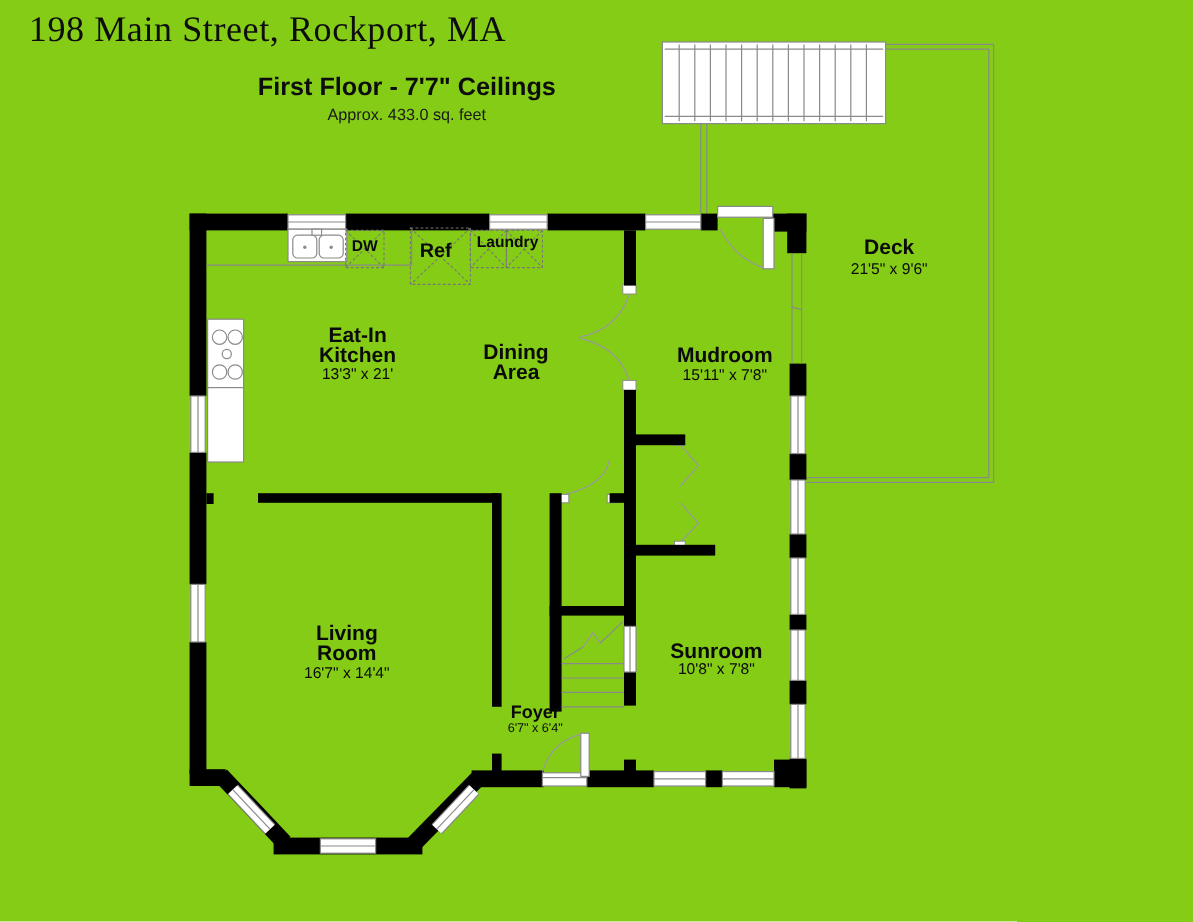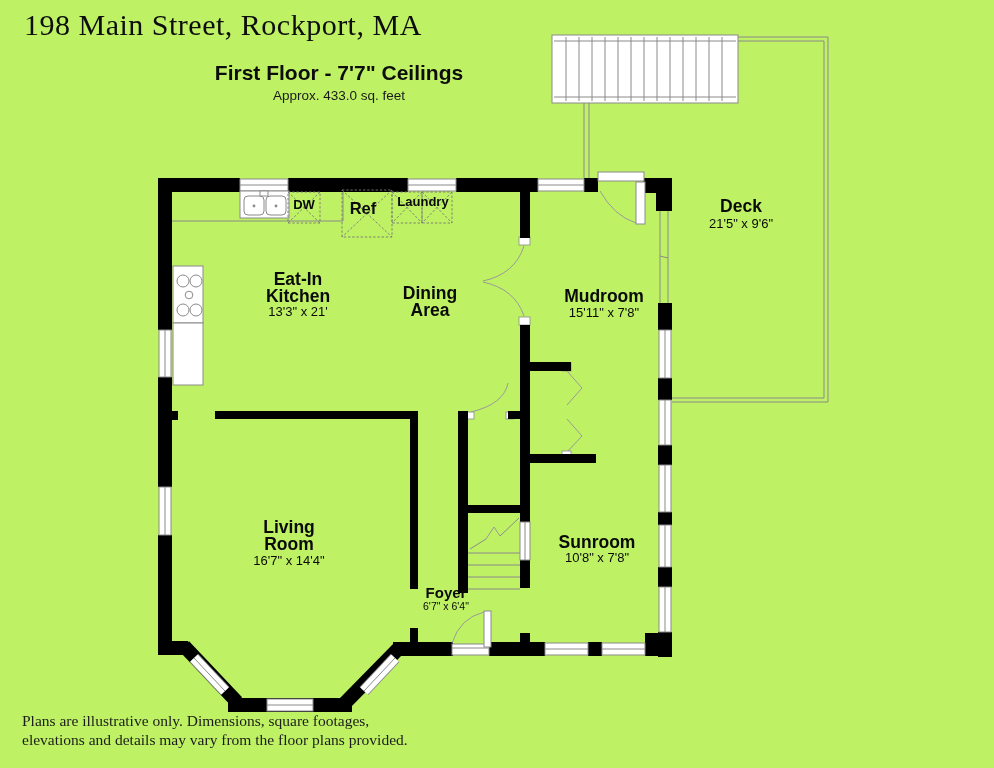--- a/index.html
+++ b/index.html
@@ -1,16 +1,16 @@
 <!DOCTYPE html>
 <html><head>
 <meta charset="utf-8">
 <style>
   html,body{margin:0;padding:0;background:#ffffff;}
-  #stage{position:relative;width:994px;height:768px;background:#bef264;overflow:hidden;
+  #stage{position:relative;width:994px;height:768px;background:#84cc16;overflow:hidden;
          font-family:"Liberation Sans",sans-serif;}
   #plan-svg{position:absolute;left:0;top:0;}
   .hdr-address{position:absolute;left:24px;top:8px;font-family:"Liberation Serif","DejaVu Serif",serif;
                font-size:30px;color:#0d0d0d;letter-spacing:.5px;white-space:nowrap;}
   .hdr-title{position:absolute;left:339px;top:61px;transform:translateX(-50%);
              font-weight:bold;font-size:21px;color:#0d0d0d;white-space:nowrap;}
   .hdr-area{position:absolute;left:339px;top:88px;transform:translateX(-50%);
             font-size:13.5px;color:#1a1a1a;white-space:nowrap;}
   .ftr{position:absolute;left:22px;top:711px;font-family:"Liberation Serif","DejaVu Serif",serif;
        font-size:15.5px;line-height:19px;color:#1c1c1c;}
@@ -311,17 +311,13 @@
       <text class="rdims" x="289" y="565">16'7" x 14'4"</text>
 
       <text class="rname" x="597" y="548">Sunroom</text>
       <text class="rdims" x="597" y="562">10'8" x 7'8"</text>
 
       <text class="fname" x="446" y="598">Foyer</text>
       <text class="fdims" x="446" y="610">6'7" x 6'4"</text>
     </g>
   </svg>
 
-  <div class="ftr">
-    <div>Plans are illustrative only. Dimensions, square footages,</div>
-    <div>elevations and details may vary from the floor plans provided.</div>
-  </div>
 </div>
 
 </body></html>

